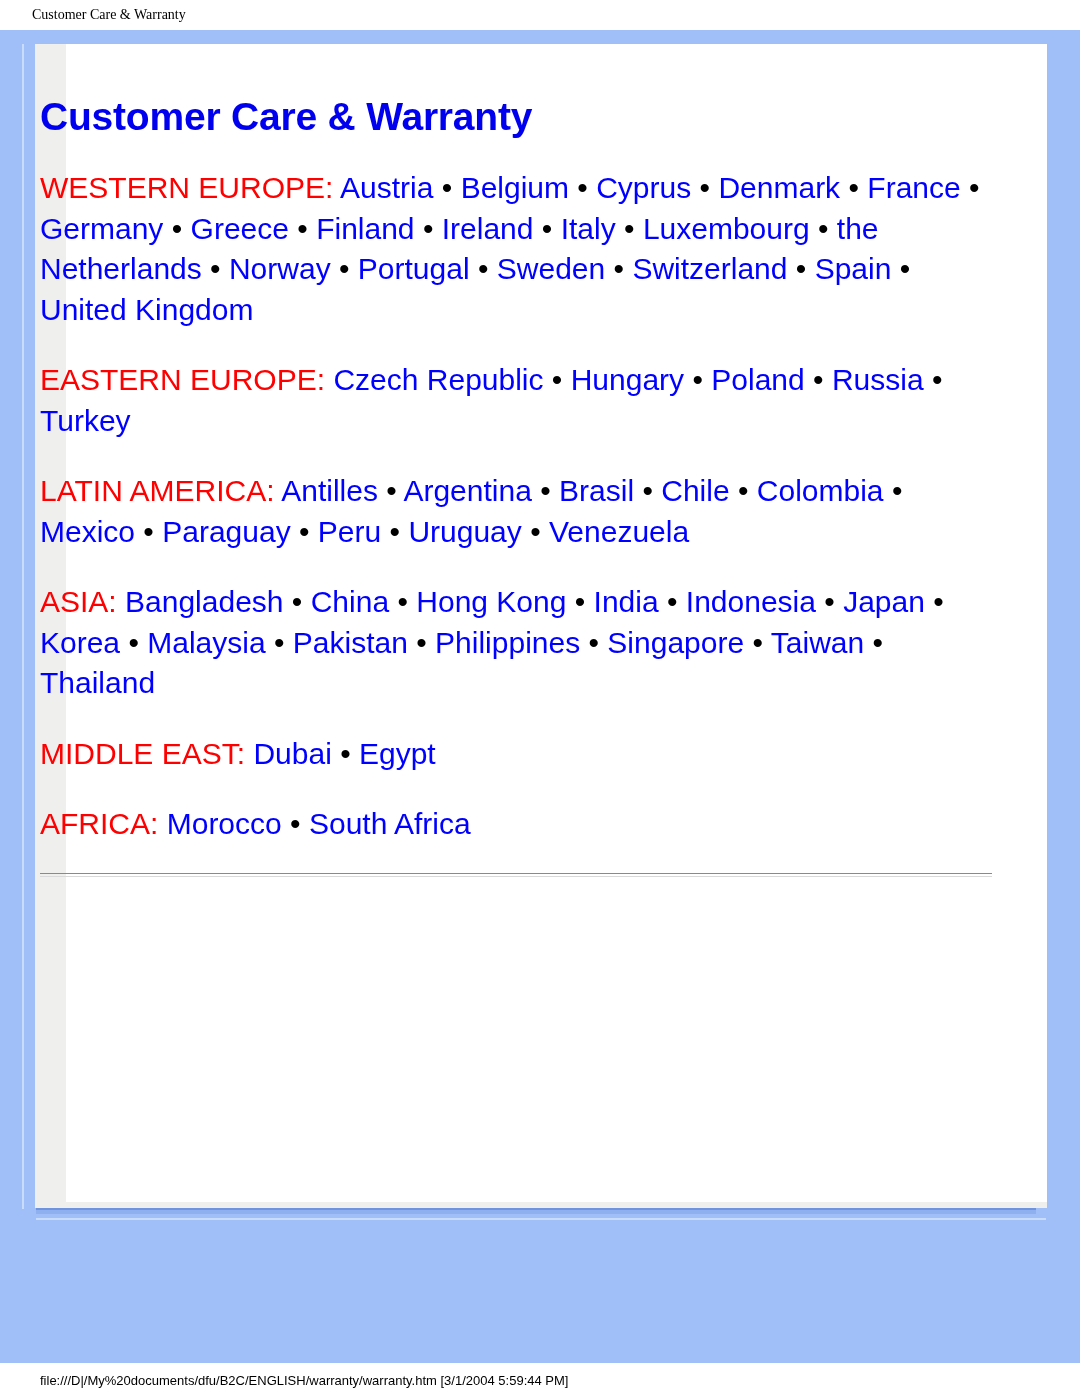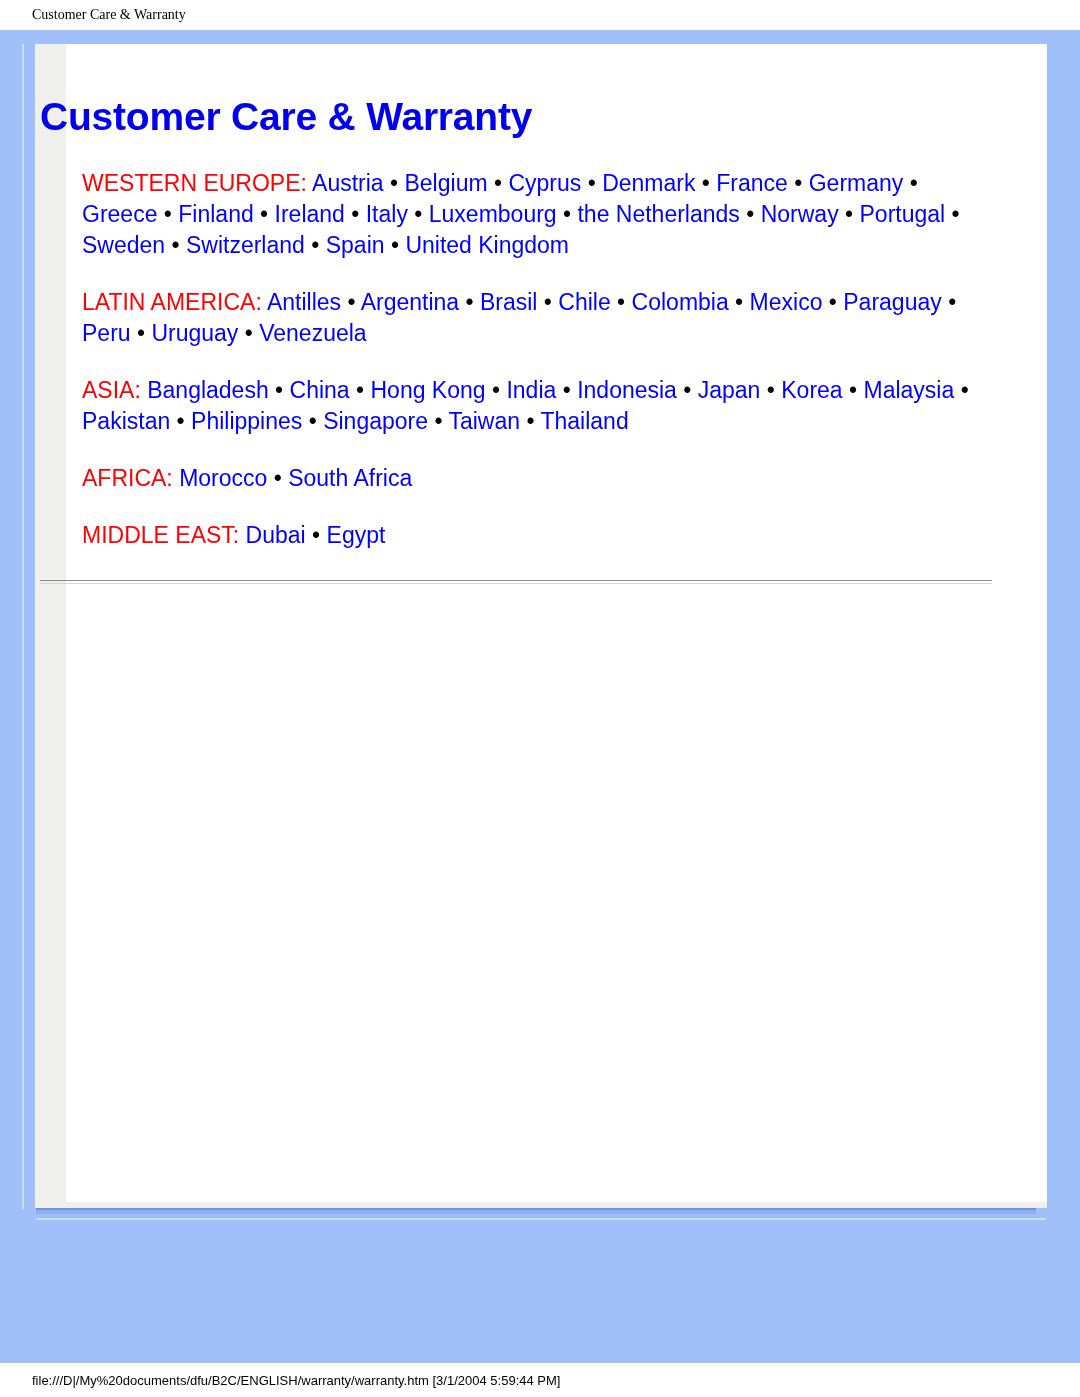--- a/index.html
+++ b/index.html
@@ -27,21 +27,21 @@
   .print-band.top {
     top: 0;
     height: 30px;
     padding-left: 32px;
     display: flex;
     align-items: center;
   }
   .print-band.bottom {
     top: 1363px;
     height: 34px;
-    padding-left: 32px;
+    padding-left: 40px;
     display: flex;
     align-items: center;
   }
   .print-header-text {
     font-family: "Liberation Serif", serif;
     font-size: 14px;
     color: #000000;
     white-space: nowrap;
   }
   .print-footer-text {
@@ -154,25 +154,24 @@
     font-size: 23px;
     line-height: 1.28;
     color: #000000;
     max-width: 950px;
   }
 
   .region-list {
     margin-top: 30px;
   }
   .region {
-    font-size: 23px;
+    font-size: 30px;
     line-height: 1.35;
     margin-bottom: 26px;
     max-width: 952px;
-    margin-left: 42px;
   }
   .region-name {
     color: #ff0000;
   }
   .region-link {
     color: #0000ff;
   }
   .sep {
     color: #000000;
   }
@@ -207,24 +206,25 @@
   <div class="sheet-inner"></div>
 </div>
 
 <div class="content">
 
   <h1 class="doc-title">Customer Care &amp; Warranty</h1>
 
 
   <div class="region-list">
       <p class="region"><span class="region-name">WESTERN EUROPE:</span> <span class="region-link">Austria</span><span class="sep"> • </span><span class="region-link">Belgium</span><span class="sep"> • </span><span class="region-link">Cyprus</span><span class="sep"> • </span><span class="region-link">Denmark</span><span class="sep"> • </span><span class="region-link">France</span><span class="sep"> • </span><span class="region-link">Germany</span><span class="sep"> • </span><span class="region-link">Greece</span><span class="sep"> • </span><span class="region-link">Finland</span><span class="sep"> • </span><span class="region-link">Ireland</span><span class="sep"> • </span><span class="region-link">Italy</span><span class="sep"> • </span><span class="region-link">Luxembourg</span><span class="sep"> • </span><span class="region-link">the Netherlands</span><span class="sep"> • </span><span class="region-link">Norway</span><span class="sep"> • </span><span class="region-link">Portugal</span><span class="sep"> • </span><span class="region-link">Sweden</span><span class="sep"> • </span><span class="region-link">Switzerland</span><span class="sep"> • </span><span class="region-link">Spain</span><span class="sep"> • </span><span class="region-link">United Kingdom</span></p>
+      <p class="region"><span class="region-name">EASTERN EUROPE:</span> <span class="region-link">Czech Republic</span><span class="sep"> • </span><span class="region-link">Hungary</span><span class="sep"> • </span><span class="region-link">Poland</span><span class="sep"> • </span><span class="region-link">Russia</span><span class="sep"> • </span><span class="region-link">Turkey</span></p>
       <p class="region"><span class="region-name">LATIN AMERICA:</span> <span class="region-link">Antilles</span><span class="sep"> • </span><span class="region-link">Argentina</span><span class="sep"> • </span><span class="region-link">Brasil</span><span class="sep"> • </span><span class="region-link">Chile</span><span class="sep"> • </span><span class="region-link">Colombia</span><span class="sep"> • </span><span class="region-link">Mexico</span><span class="sep"> • </span><span class="region-link">Paraguay</span><span class="sep"> • </span><span class="region-link">Peru</span><span class="sep"> • </span><span class="region-link">Uruguay</span><span class="sep"> • </span><span class="region-link">Venezuela</span></p>
       <p class="region"><span class="region-name">ASIA:</span> <span class="region-link">Bangladesh</span><span class="sep"> • </span><span class="region-link">China</span><span class="sep"> • </span><span class="region-link">Hong Kong</span><span class="sep"> • </span><span class="region-link">India</span><span class="sep"> • </span><span class="region-link">Indonesia</span><span class="sep"> • </span><span class="region-link">Japan</span><span class="sep"> • </span><span class="region-link">Korea</span><span class="sep"> • </span><span class="region-link">Malaysia</span><span class="sep"> • </span><span class="region-link">Pakistan</span><span class="sep"> • </span><span class="region-link">Philippines</span><span class="sep"> • </span><span class="region-link">Singapore</span><span class="sep"> • </span><span class="region-link">Taiwan</span><span class="sep"> • </span><span class="region-link">Thailand</span></p>
+      <p class="region"><span class="region-name">MIDDLE EAST:</span> <span class="region-link">Dubai</span><span class="sep"> • </span><span class="region-link">Egypt</span></p>
       <p class="region"><span class="region-name">AFRICA:</span> <span class="region-link">Morocco</span><span class="sep"> • </span><span class="region-link">South Africa</span></p>
-      <p class="region"><span class="region-name">MIDDLE EAST:</span> <span class="region-link">Dubai</span><span class="sep"> • </span><span class="region-link">Egypt</span></p>
     </div>
 
   <hr class="divider">
 </div>
 
 <div class="print-band bottom">
   <span class="print-footer-text">file:///D|/My%20documents/dfu/B2C/ENGLISH/warranty/warranty.htm [3/1/2004 5:59:44 PM]</span>
 </div>
 
 </body></html>

